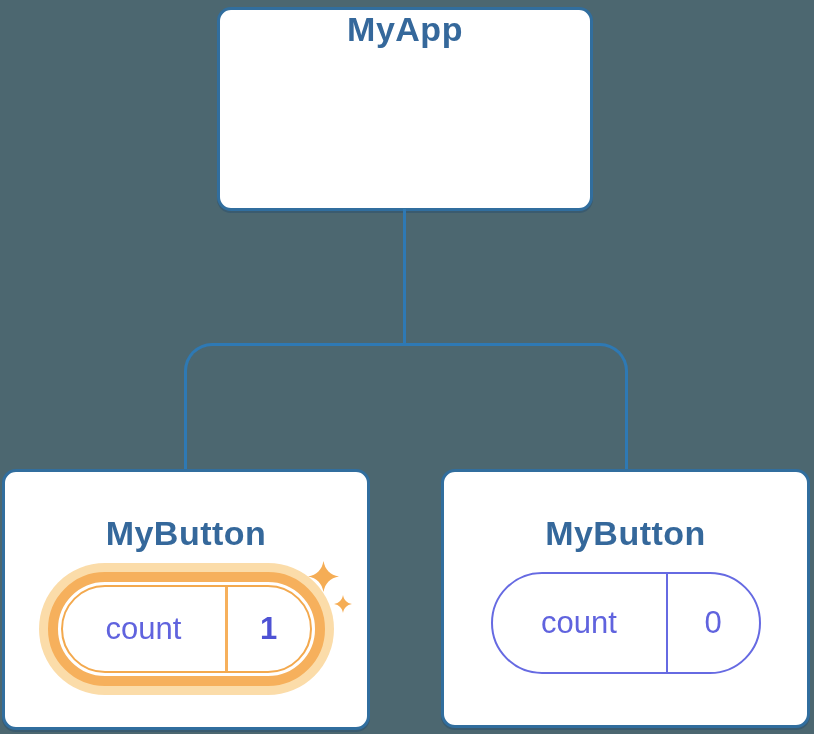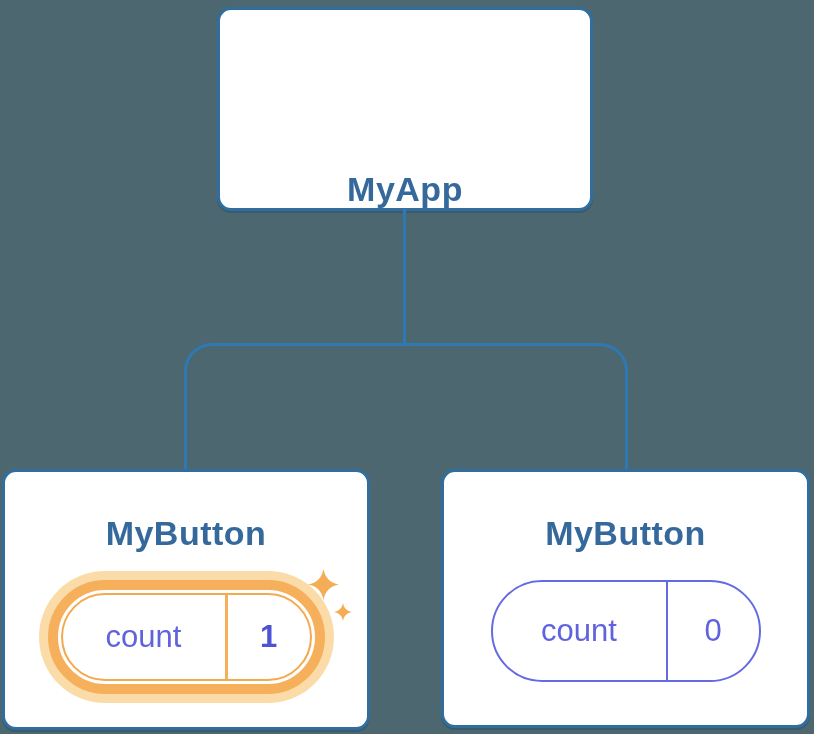--- a/index.html
+++ b/index.html
@@ -23,37 +23,37 @@
   .node-card{
     position:absolute;background:#ffffff;border:3px solid var(--card-border);
     border-radius:14px;display:flex;flex-direction:column;align-items:center;
     box-shadow:0 2px 0 rgba(26,70,110,0.35);
   }
   .node-title{
     color:var(--title);font-size:34px;font-weight:700;letter-spacing:0.5px;
     line-height:38px;
   }
 
-  #root-card{left:217px;top:7px;width:376px;height:204px;justify-content:flex-end;}
+  #root-card{left:217px;top:7px;width:376px;height:204px;justify-content:flex-start;}
 
   #stem{
     position:absolute;left:403px;top:209px;width:3px;height:136px;
     background:var(--connector);
   }
   #branch{
     position:absolute;left:184px;top:343px;width:444px;height:128px;
     border-top:3px solid var(--connector);
     border-left:3px solid var(--connector);
     border-right:3px solid var(--connector);
     border-radius:28px 28px 0 0;
   }
 
   #left-card{left:2px;top:469px;width:368px;height:261px;padding-top:42px;}
   #right-card{left:441px;top:469px;width:369px;height:259px;padding-top:42px;}
-  .node-body{display:flex;flex-direction:column;align-items:center;gap:28px;}
+  .node-body{display:flex;flex-direction:column;align-items:center;gap:20px;}
 
   
   .pill-hl{
     position:relative;width:277px;height:114px;background:#ffffff;
     border:10px solid var(--orange);border-radius:999px;padding:3px;
     box-shadow:0 0 0 9px var(--orange-halo);
   }
   .pill-hl .pill-inner{
     width:100%;height:100%;border:2px solid var(--orange-thin);
     border-radius:999px;display:flex;overflow:hidden;

